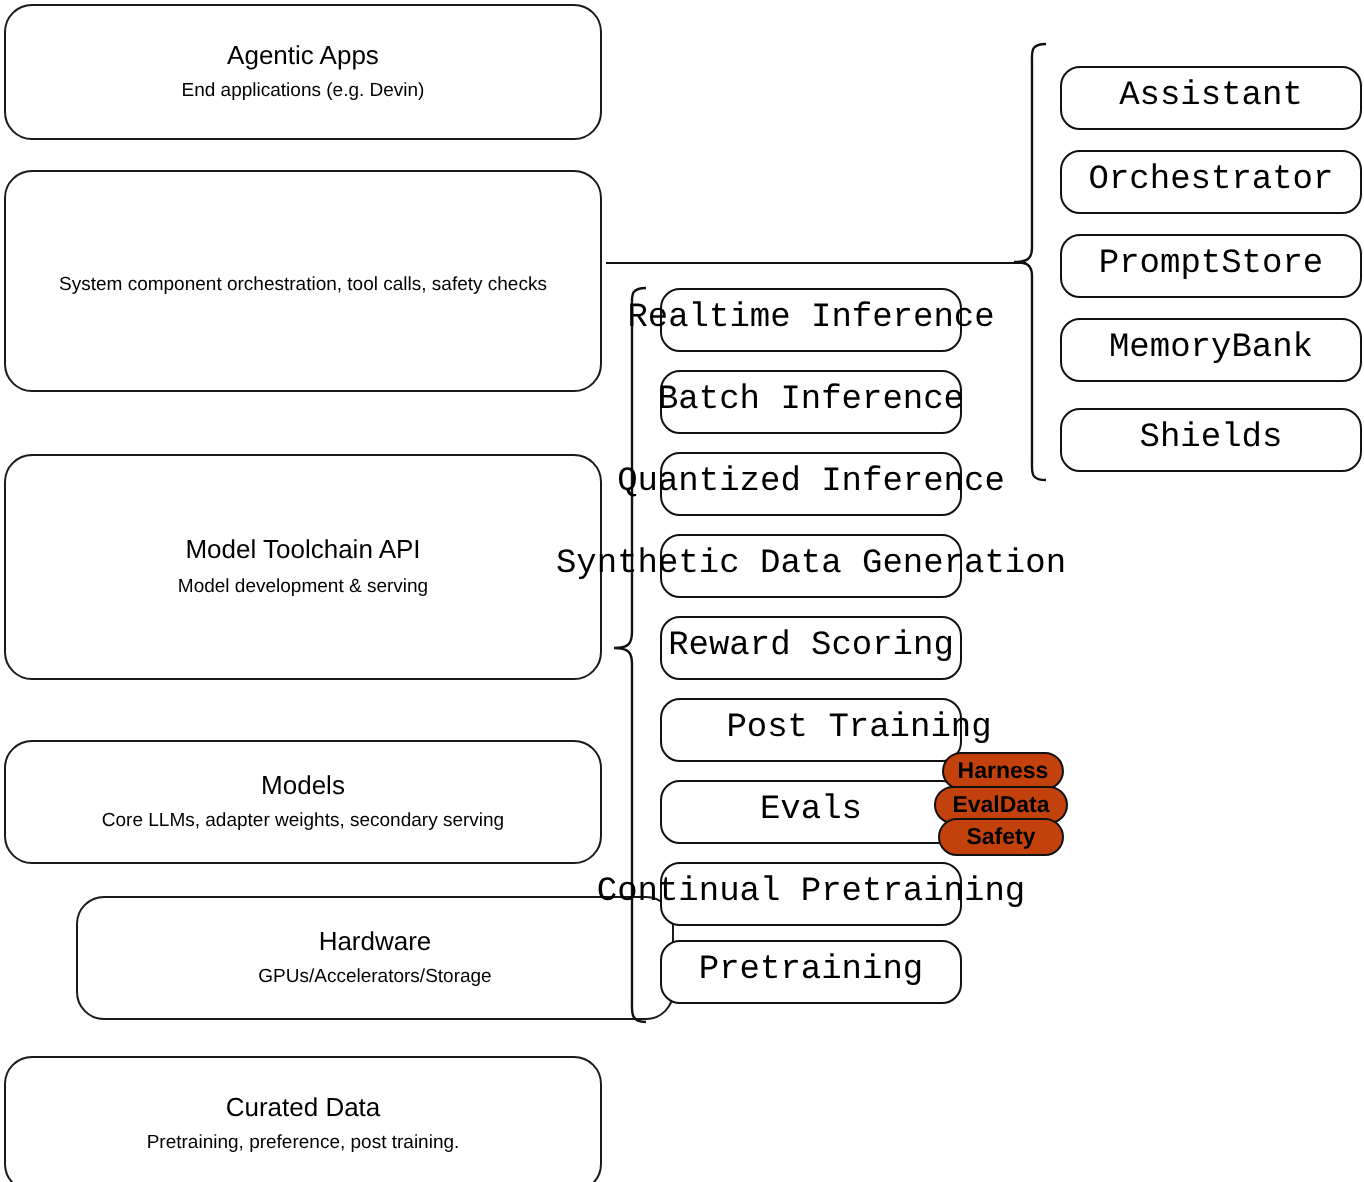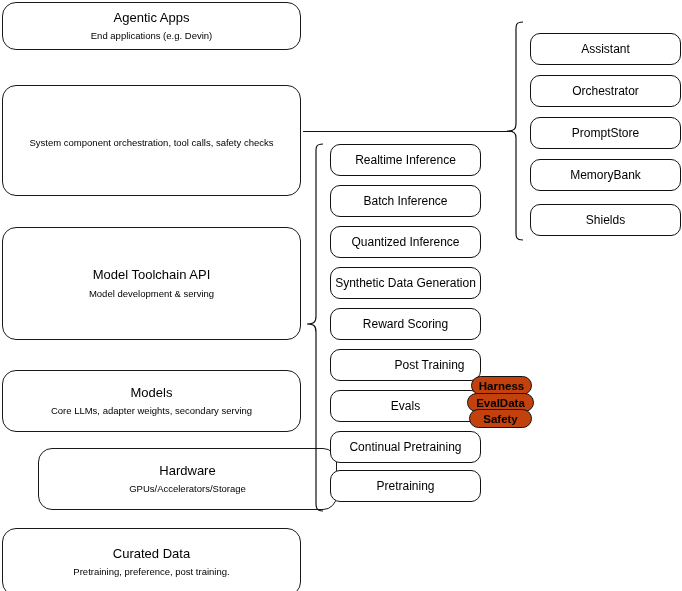--- a/index.html
+++ b/index.html
@@ -52,22 +52,23 @@
   
   .item-box {
     border-radius: 10px;
     border: 1px solid #111;
     height: 32px;
     display: flex;
     align-items: center;
     justify-content: center;
   }
   .item-box .label {
-    font-size: 12px;
-    white-space: nowrap;
+    font-size: 17px;
+    white-space: nowrap;
+    font-family: Liberation Mono, monospace;
   }
   .mid-box {
     left: 330px;
     width: 151px;
   }
   .right-box {
     left: 530px;
     width: 151px;
   }
   
@@ -102,21 +103,21 @@
     fill: none;
     stroke: #111;
     stroke-width: 1.2;
   }
 </style>
 </head>
 <body>
 
 <div id="canvas">
 
-  <div class="box layer-box" style="top:2px;height:48px;justify-content:center;">
+  <div class="box layer-box" style="top:2px;height:68px;justify-content:center;">
     <div class="title">Agentic Apps</div>
     <div class="subtitle">End applications (e.g. Devin)</div>
   </div>
 
   <div class="box layer-box" style="top:85px;height:111px;">
     <div class="subtitle">System component orchestration, tool calls, safety checks</div>
   </div>
 
   <div class="box layer-box" style="top:227px;height:113px;">
     <div class="title">Model Toolchain API</div>

